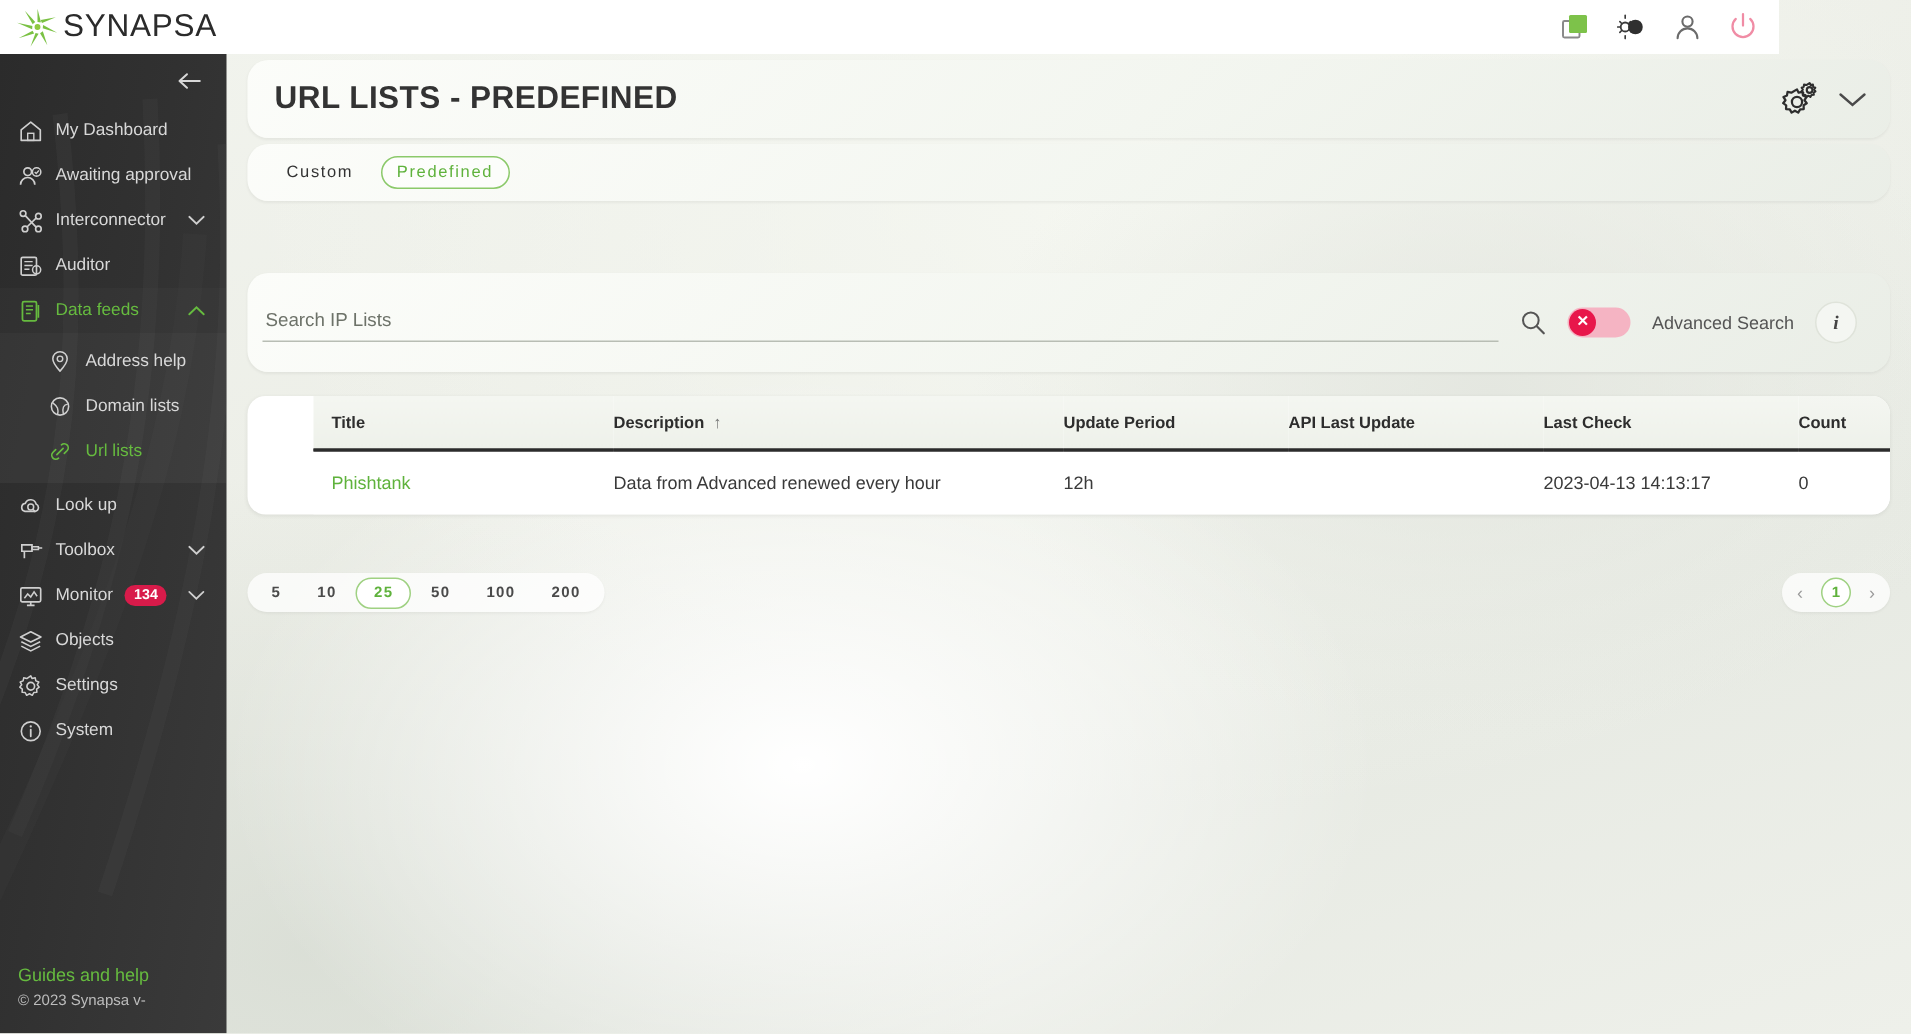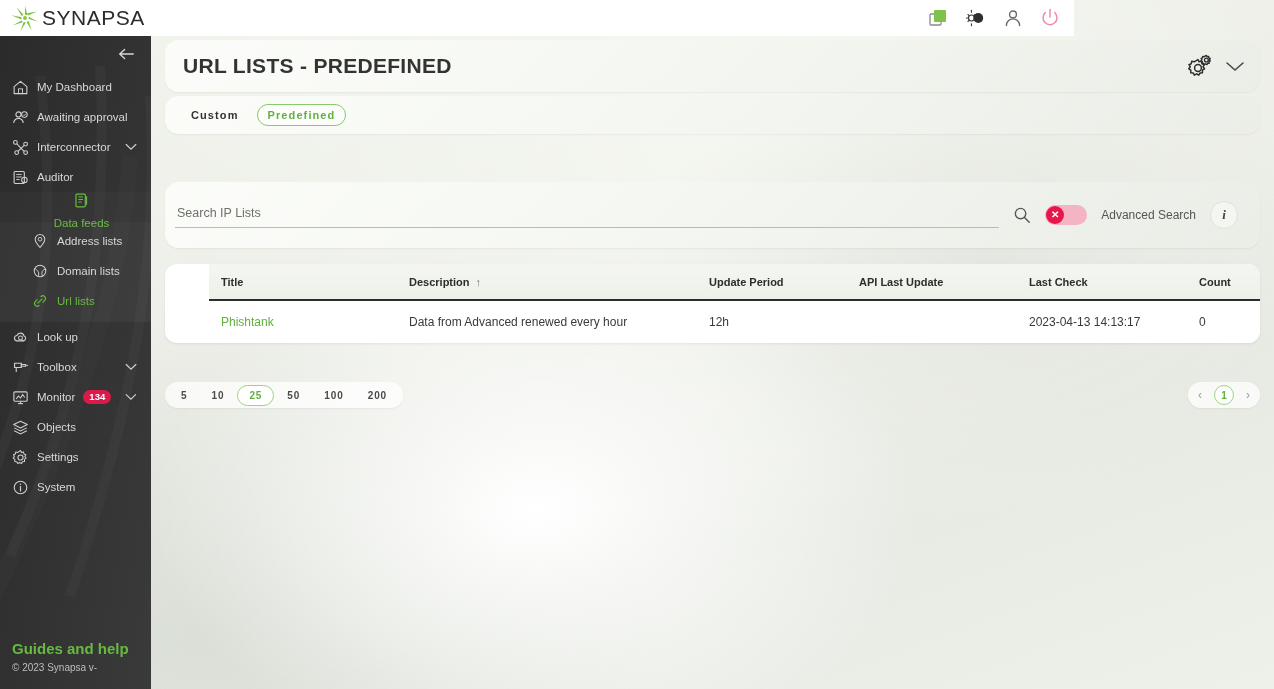--- a/index.html
+++ b/index.html
@@ -17,21 +17,21 @@
       radial-gradient(620px 420px at 42% 74%, #ffffff 0%, rgba(255,255,255,0) 62%),
       radial-gradient(540px 360px at 78% 38%, rgba(226,229,222,0.85) 0%, rgba(226,229,222,0) 64%),
       radial-gradient(700px 480px at 16% 92%, rgba(214,219,210,0.75) 0%, rgba(214,219,210,0) 66%),
       radial-gradient(900px 600px at 62% 18%, rgba(246,248,242,0.95) 0%, rgba(246,248,242,0) 70%),
       linear-gradient(160deg, #f2f4ee 0%, #eceee7 40%, #e7eae3 70%, #eef0ea 100%);
     overflow: hidden;
   }
 
   
   #topbar {
-    position: absolute; top: 0; left: 0; width: 1074px; height: 36px;
+    position: absolute; top: 0; left: 0; width: 1186px; height: 36px;
     background: #ffffff;
     display: flex; align-items: center;
     z-index: 40;
   }
   #logo-wrap { display: flex; align-items: center; padding-left: 10px; gap: 2px; }
   #logo-mark { width: 30px; height: 30px; display: block; }
   #logo-text {
     font-size: 21px; letter-spacing: .5px; color: #2b2b2b;
     font-family: "Liberation Sans", sans-serif; font-weight: 400;
   }
@@ -56,21 +56,21 @@
 
   .nav-item {
     position: relative; z-index: 2;
     height: 30px; display: flex; align-items: center;
     padding-left: 12px; gap: 8px; cursor: pointer;
     color: #d8d8d8; font-size: 11.5px;
   }
   .nav-item .nav-ico { width: 17px; height: 17px; flex: 0 0 17px; }
   .nav-item .nav-label { white-space: nowrap; }
   .nav-item .nav-chev { margin-left: auto; margin-right: 14px; width: 12px; height: 8px; }
-  .nav-item.active-parent { color: #66bb3f; background: rgba(255,255,255,0.02); flex-direction: column; }
+  .nav-item.active-parent { color: #66bb3f; background: rgba(255,255,255,0.02); }
   .nav-badge {
     margin-left: auto; margin-right: 6px;
     background: #d81b4a; color: #fff; font-size: 9.5px; font-weight: bold;
     border-radius: 9px; padding: 2px 6px 2px 6px; line-height: 1;
   }
   #sub-group {
     position: relative; z-index: 2;
     background: rgba(255,255,255,0.045);
     padding: 4px 0 6px 0;
   }
@@ -78,21 +78,21 @@
     height: 30px; display: flex; align-items: center;
     padding-left: 32px; gap: 9px; cursor: pointer;
     color: #d8d8d8; font-size: 11.5px;
   }
   .sub-item.active { color: #66bb3f; align-items: center; }
   .sub-item .nav-ico { width: 16px; height: 16px; flex: 0 0 16px; }
 
   #sidebar-footer {
     position: absolute; bottom: 14px; left: 12px; z-index: 2;
   }
-  #guides-link { color: #66bb3f; font-size: 15px; font-weight: bold; cursor: pointer; display: block; }
+  #guides-link { color: #66bb3f; font-size: 12px; font-weight: normal; cursor: pointer; display: block; }
   #copyright { color: #bdbdbd; font-size: 10px; margin-top: 7px; }
 
   
   #main { position: absolute; top: 36px; left: 151px; width: 1123px; height: 653px; z-index: 10; }
 
   .panel {
     background: linear-gradient(135deg, rgba(252,253,250,0.96) 0%, rgba(243,246,240,0.92) 55%, rgba(234,238,231,0.9) 100%);
     border-radius: 14px;
     box-shadow: 0 1px 2px rgba(0,0,0,0.05);
   }
@@ -106,21 +106,21 @@
   }
   #header-actions { margin-left: auto; display: flex; align-items: center; gap: 10px; }
   #gears-icon { width: 26px; height: 24px; cursor: pointer; }
   #header-chevron { width: 22px; height: 14px; cursor: pointer; }
 
   #tabbar {
     position: absolute; top: 60px; left: 14px; width: 1095px; height: 38px;
     display: flex; align-items: center; padding-left: 16px; gap: 8px;
   }
   .tab {
-    font-size: 11px; font-weight: bold; letter-spacing: 1.1px;
+    font-size: 11px; font-weight: normal; letter-spacing: 1.1px;
     color: #333; padding: 4px 10px; cursor: pointer; border-radius: 12px;
   }
   .tab.active {
     color: #5fb23c; border: 1px solid #8bc96a;
     background: rgba(255,255,255,0.55);
   }
 
   #searchpanel {
     position: absolute; top: 146px; left: 14px; width: 1095px; height: 66px;
     display: flex; align-items: center; padding: 0 22px 0 10px;
@@ -340,21 +340,21 @@
         <path d="M1.4 7.4 L7 2 L12.6 7.4" fill="none" stroke="#66bb3f" stroke-width="1.5" stroke-linecap="round"></path>
       </svg>
     </div>
 
     <div id="sub-group">
       <div class="sub-item">
         <svg class="nav-ico" viewBox="0 0 20 20">
           <path d="M10 18 C 10 18 16 11.6 16 7.8 A6 6 0 0 0 4 7.8 C4 11.6 10 18 10 18 Z" fill="none" stroke="#cfcfcf" stroke-width="1.3"></path>
           <circle cx="10" cy="7.8" r="2.3" fill="none" stroke="#cfcfcf" stroke-width="1.2"></circle>
         </svg>
-        <span>Address lists</span>
+        <span>Address help</span>
       </div>
       <div class="sub-item">
         <svg class="nav-ico" viewBox="0 0 20 20">
           <circle cx="10" cy="10" r="7.2" fill="none" stroke="#cfcfcf" stroke-width="1.3"></circle>
           <path d="M4 7 C8 10 9 12 8 17" fill="none" stroke="#cfcfcf" stroke-width="1.2"></path>
           <path d="M16.5 8 C13 8.5 11.6 11 12.8 16.4" fill="none" stroke="#cfcfcf" stroke-width="1.2"></path>
         </svg>
         <span>Domain lists</span>
       </div>
       <div class="sub-item active">

